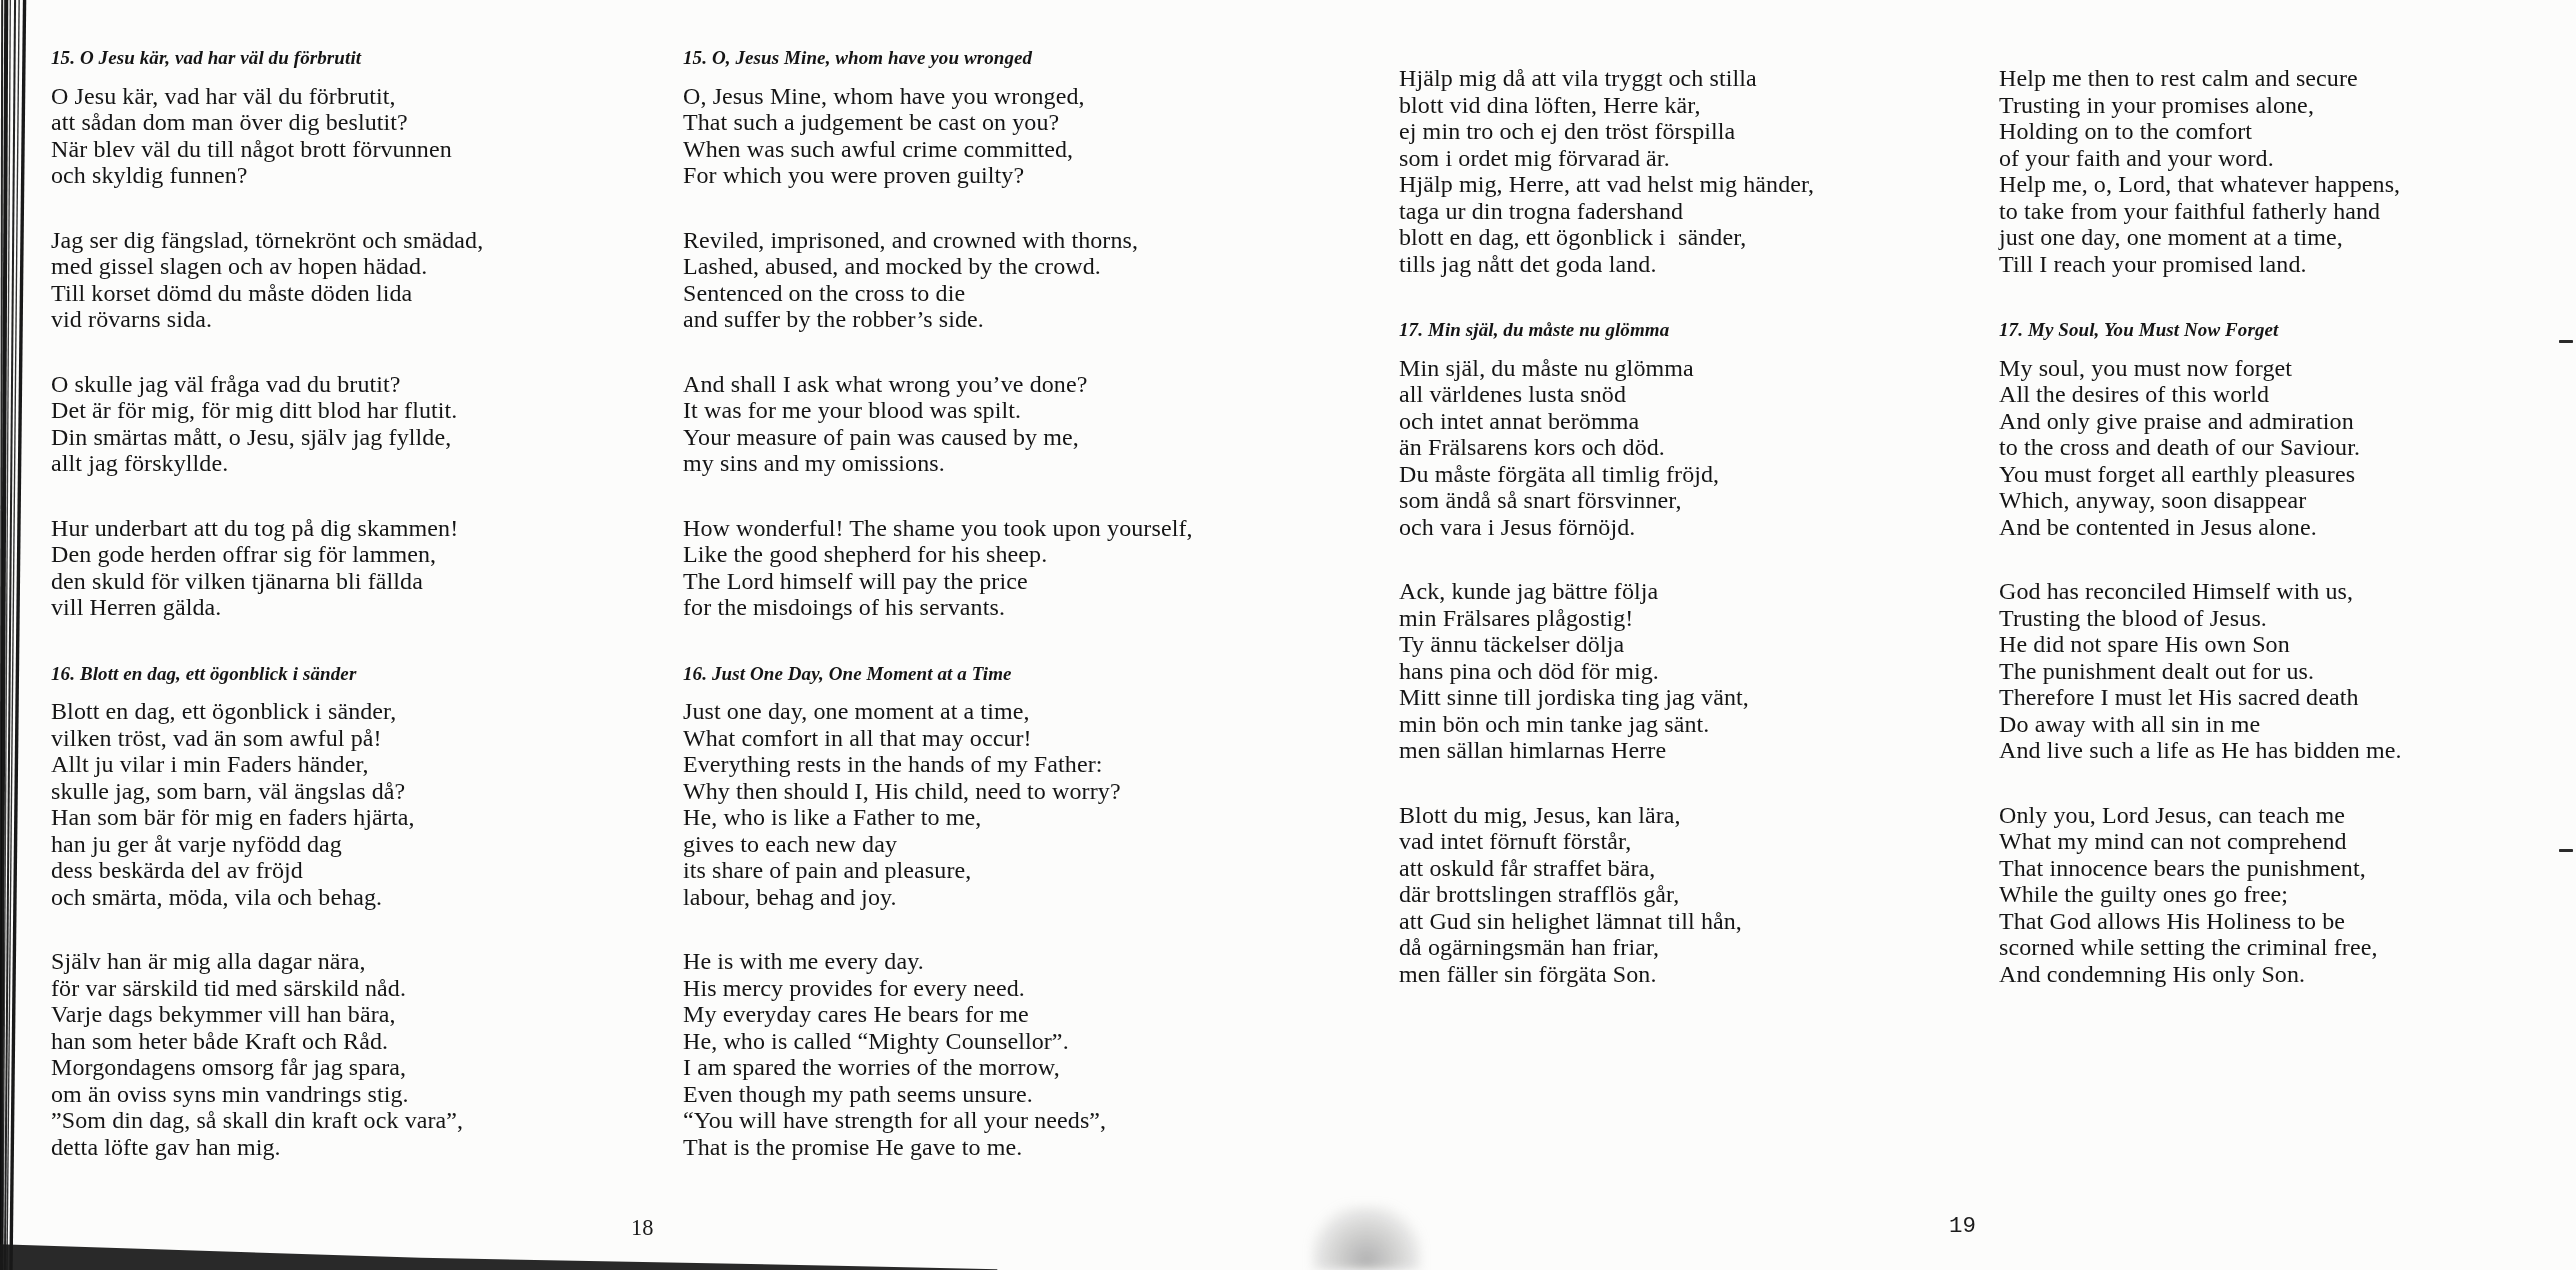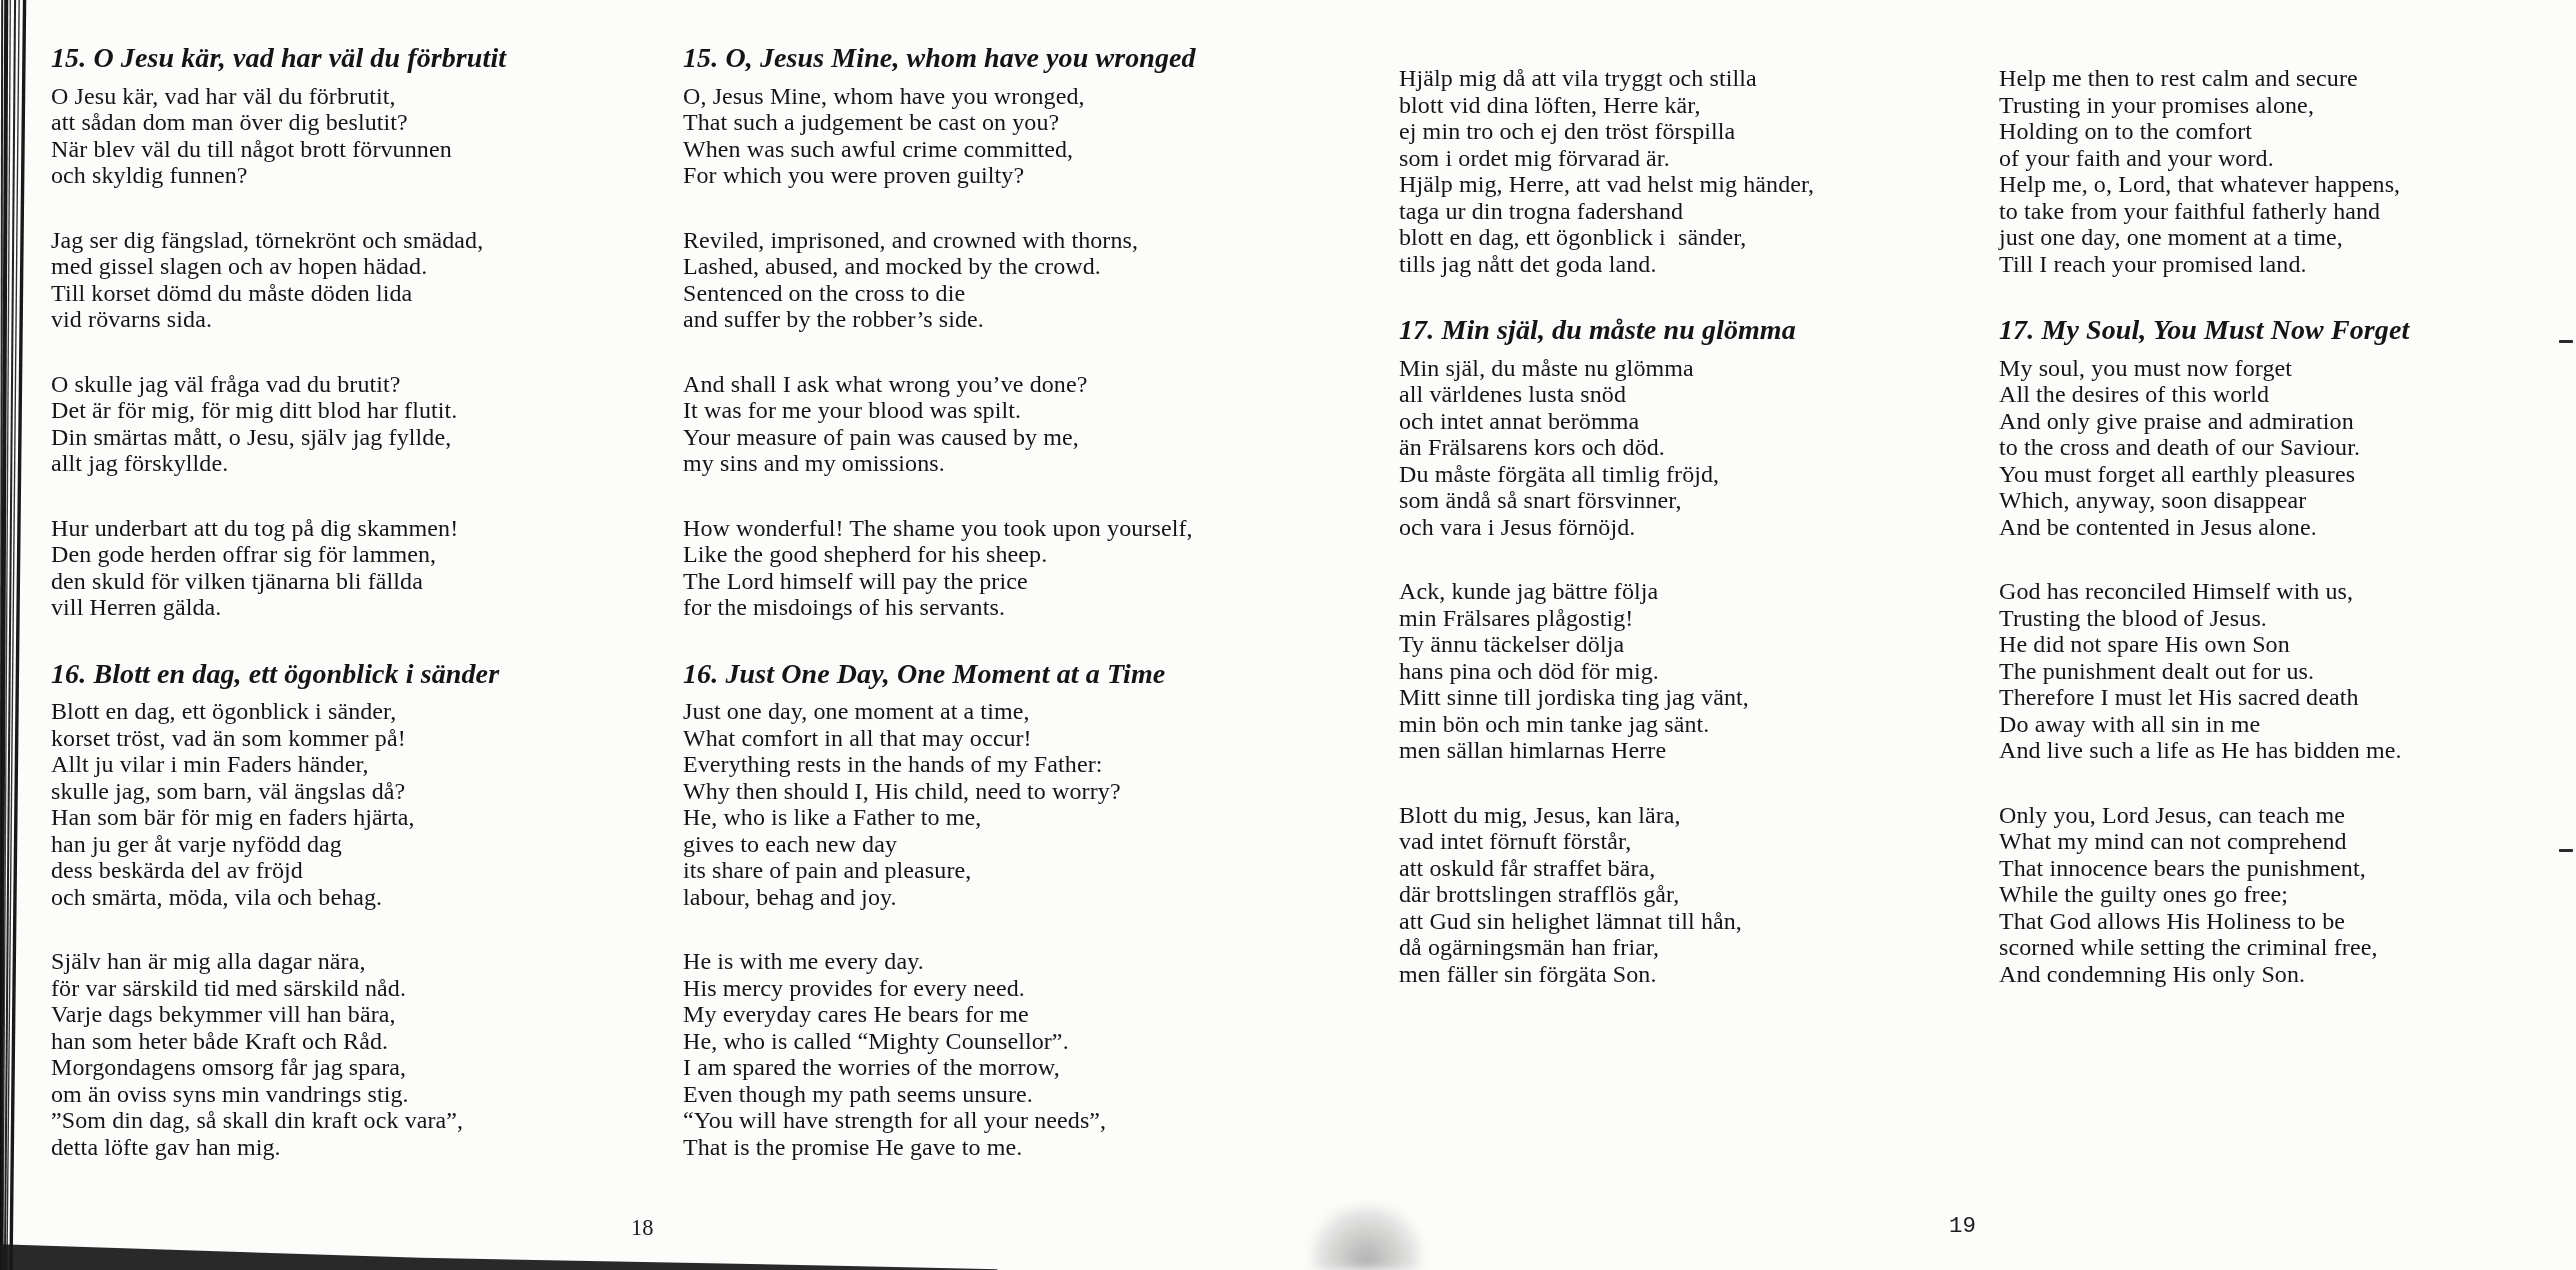--- a/index.html
+++ b/index.html
@@ -19,21 +19,21 @@
   .column:nth-child(3){left:1399px;top:65px;width:556px;}
   .column:nth-child(4){left:1999px;top:65px;width:556px;}
   .line{
     white-space:pre;
     font-size:24px;
     line-height:26.5px;
     letter-spacing:0.1px;
   }
   .stanza{margin:0 0 38px 0;}
   .hymn-title{
-    font-size:28px;
+    font-size:19px;
     line-height:30px;
     font-weight:bold;
     font-style:italic;
     white-space:pre;
     margin:0 0 9.5px 0;
     letter-spacing:0.1px;
   }
   .hymn-title:not(:first-child){}
   .page-number{
     position:absolute;
@@ -105,21 +105,21 @@
         </div>
         <div class="stanza">
           <div class="line">Hur underbart att du tog på dig skammen!</div>
           <div class="line">Den gode herden offrar sig för lammen,</div>
           <div class="line">den skuld för vilken tjänarna bli fällda</div>
           <div class="line">vill Herren gälda.</div>
         </div>
         <div class="hymn-title">16. Blott en dag, ett ögonblick i sänder</div>
         <div class="stanza">
           <div class="line">Blott en dag, ett ögonblick i sänder,</div>
-          <div class="line">korset tröst, vad än som kommer på!</div>
+          <div class="line">vilken tröst, vad än som awful på!</div>
           <div class="line">Allt ju vilar i min Faders händer,</div>
           <div class="line">skulle jag, som barn, väl ängslas då?</div>
           <div class="line">Han som bär för mig en faders hjärta,</div>
           <div class="line">han ju ger åt varje nyfödd dag</div>
           <div class="line">dess beskärda del av fröjd</div>
           <div class="line">och smärta, möda, vila och behag.</div>
         </div>
         <div class="stanza">
           <div class="line">Själv han är mig alla dagar nära,</div>
           <div class="line">för var särskild tid med särskild nåd.</div>

